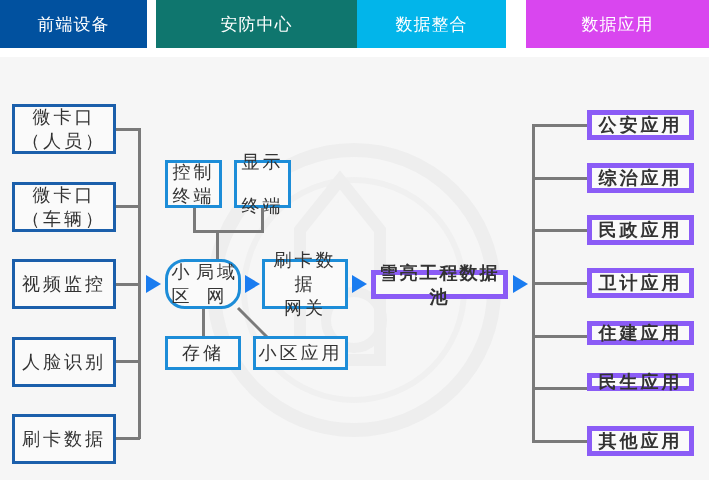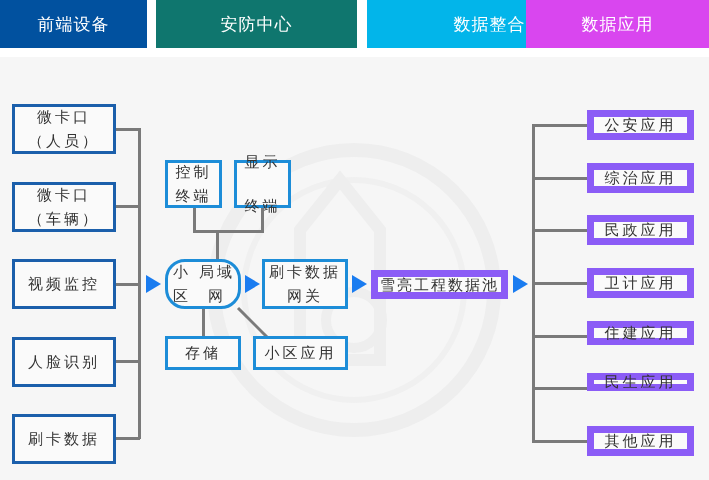--- a/index.html
+++ b/index.html
@@ -2,36 +2,36 @@
 <html><head>
 <meta charset="utf-8">
 <style>
   html,body{margin:0;padding:0;}
   body{width:709px;height:480px;background:#f6f6f6;position:relative;overflow:hidden;
        font-family:"DejaVu Sans","Liberation Sans",sans-serif;color:#333;}
   .topbar{position:absolute;left:0;top:0;width:709px;height:57px;background:#ffffff;}
   .tab{position:absolute;top:0;height:48px;display:flex;align-items:center;justify-content:center;
        color:#fff;font-size:17px;letter-spacing:1px;}
   .box{position:absolute;background:#fafafa;box-sizing:border-box;display:flex;align-items:center;
-       justify-content:center;text-align:center;font-size:15px;letter-spacing:3px;color:#333;line-height:24px;}
+       justify-content:center;text-align:center;font-size:18px;letter-spacing:3px;color:#333;line-height:24px;}
   .dark{border:3px solid #1b5fab;}
   .mid{border:3px solid #1d8dd8;}
-  .cyan{border:7px solid #8b5cf6;}
+  .cyan{border:5px solid #8b5cf6;font-weight:bold;}
   .line{position:absolute;background:#7a7a7a;}
   .arrow{position:absolute;width:0;height:0;border-top:9px solid transparent;border-bottom:9px solid transparent;
          border-left:15px solid #1a7cf0;}
   svg.wm{position:absolute;left:0;top:0;}
 </style>
 </head>
 <body>
 
 <div class="topbar"></div>
 <div class="tab" style="left:0;width:147px;background:#01519f;">前端设备</div>
 <div class="tab" style="left:156px;width:201px;background:#0f766e;">安防中心</div>
-<div class="tab" style="left:367px;width:149px;background:#02b5ea;padding-left:48px;">数据整合</div>
+<div class="tab" style="left:357px;width:149px;background:#02b5ea;">数据整合</div>
 <div class="tab" style="left:526px;width:183px;background:#d946ef;">数据应用</div>
 
 <svg class="wm" width="709" height="480">
   <circle cx="354" cy="290" r="140" fill="none" stroke="#eeeeee" stroke-width="14"></circle>
   <circle cx="354" cy="290" r="110" fill="none" stroke="#f0f0f0" stroke-width="6"></circle>
   <path d="M300 230 L340 180 L380 230 L380 360 L300 360 Z" fill="none" stroke="#eeeeee" stroke-width="12"></path>
   <circle cx="354" cy="320" r="28" fill="none" stroke="#eeeeee" stroke-width="10"></circle>
 </svg>
 
 <div class="box dark" style="left:12px;top:104px;width:104px;height:50px;flex-direction:column;">

